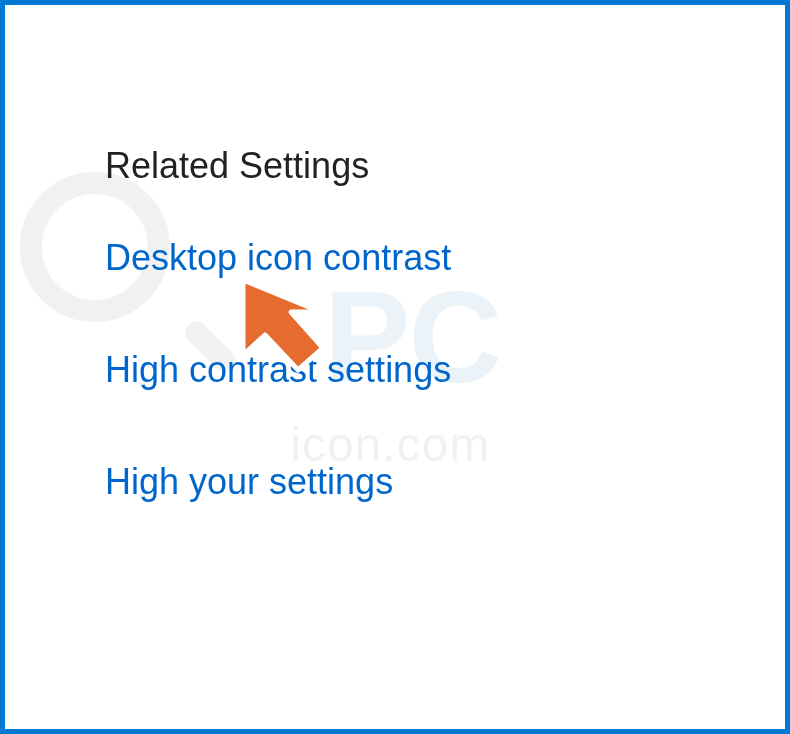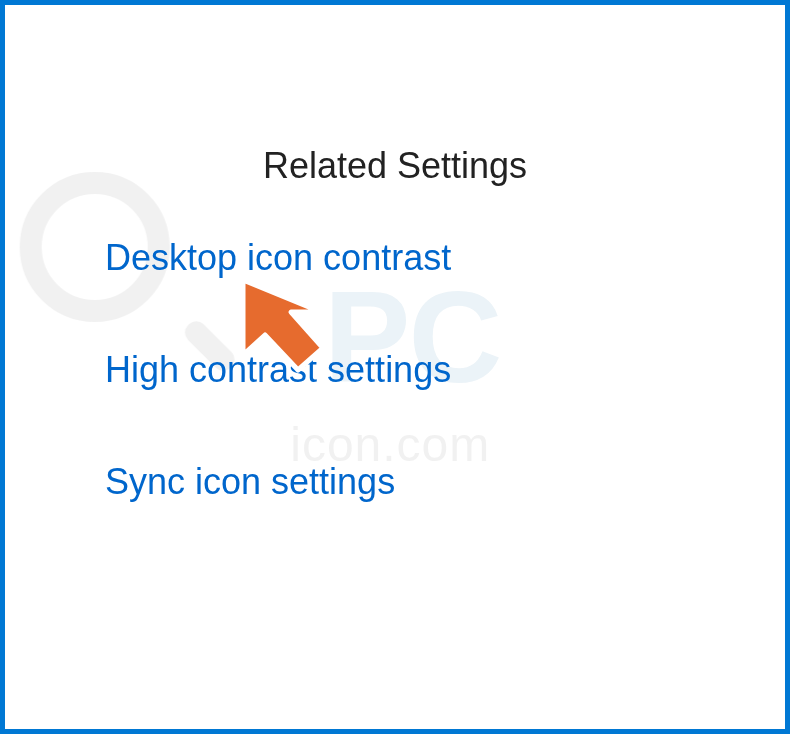--- a/index.html
+++ b/index.html
@@ -84,21 +84,20 @@
     .content {
       position: relative;
       z-index: 1;
     }
     
     .heading {
       font-size: 36px;
       font-weight: 400;
       color: #222222;
       margin-bottom: 50px;
-      text-align: center;
     }
     
     .link {
       display: block;
       font-size: 36px;
       font-weight: 400;
       color: #0066cc;
       margin-bottom: 70px;
       cursor: pointer;
       text-decoration: none;
@@ -126,21 +125,21 @@
     <div class="watermark-sub">icon.com</div>
   </div>
 
   <div class="content">
     <h2 class="heading">Related Settings</h2>
 
     <a class="link">Desktop icon contrast</a>
 
     <a class="link">High contrast settings</a>
 
-    <a class="link">Sync icon settings</a>
+    <a class="link">High your settings</a>
   </div>
 
   <div class="cursor-arrow">
     <svg width="150" height="150" viewBox="0 0 150 150">
       <path d="M 20 20 L 20 95 L 42 75 L 75 110 L 100 88 L 68 52 L 98 52 Z" fill="#e66b2e" stroke="#ffffff" stroke-width="5" stroke-linejoin="round"></path>
     </svg>
   </div>
 
 </div>
 

